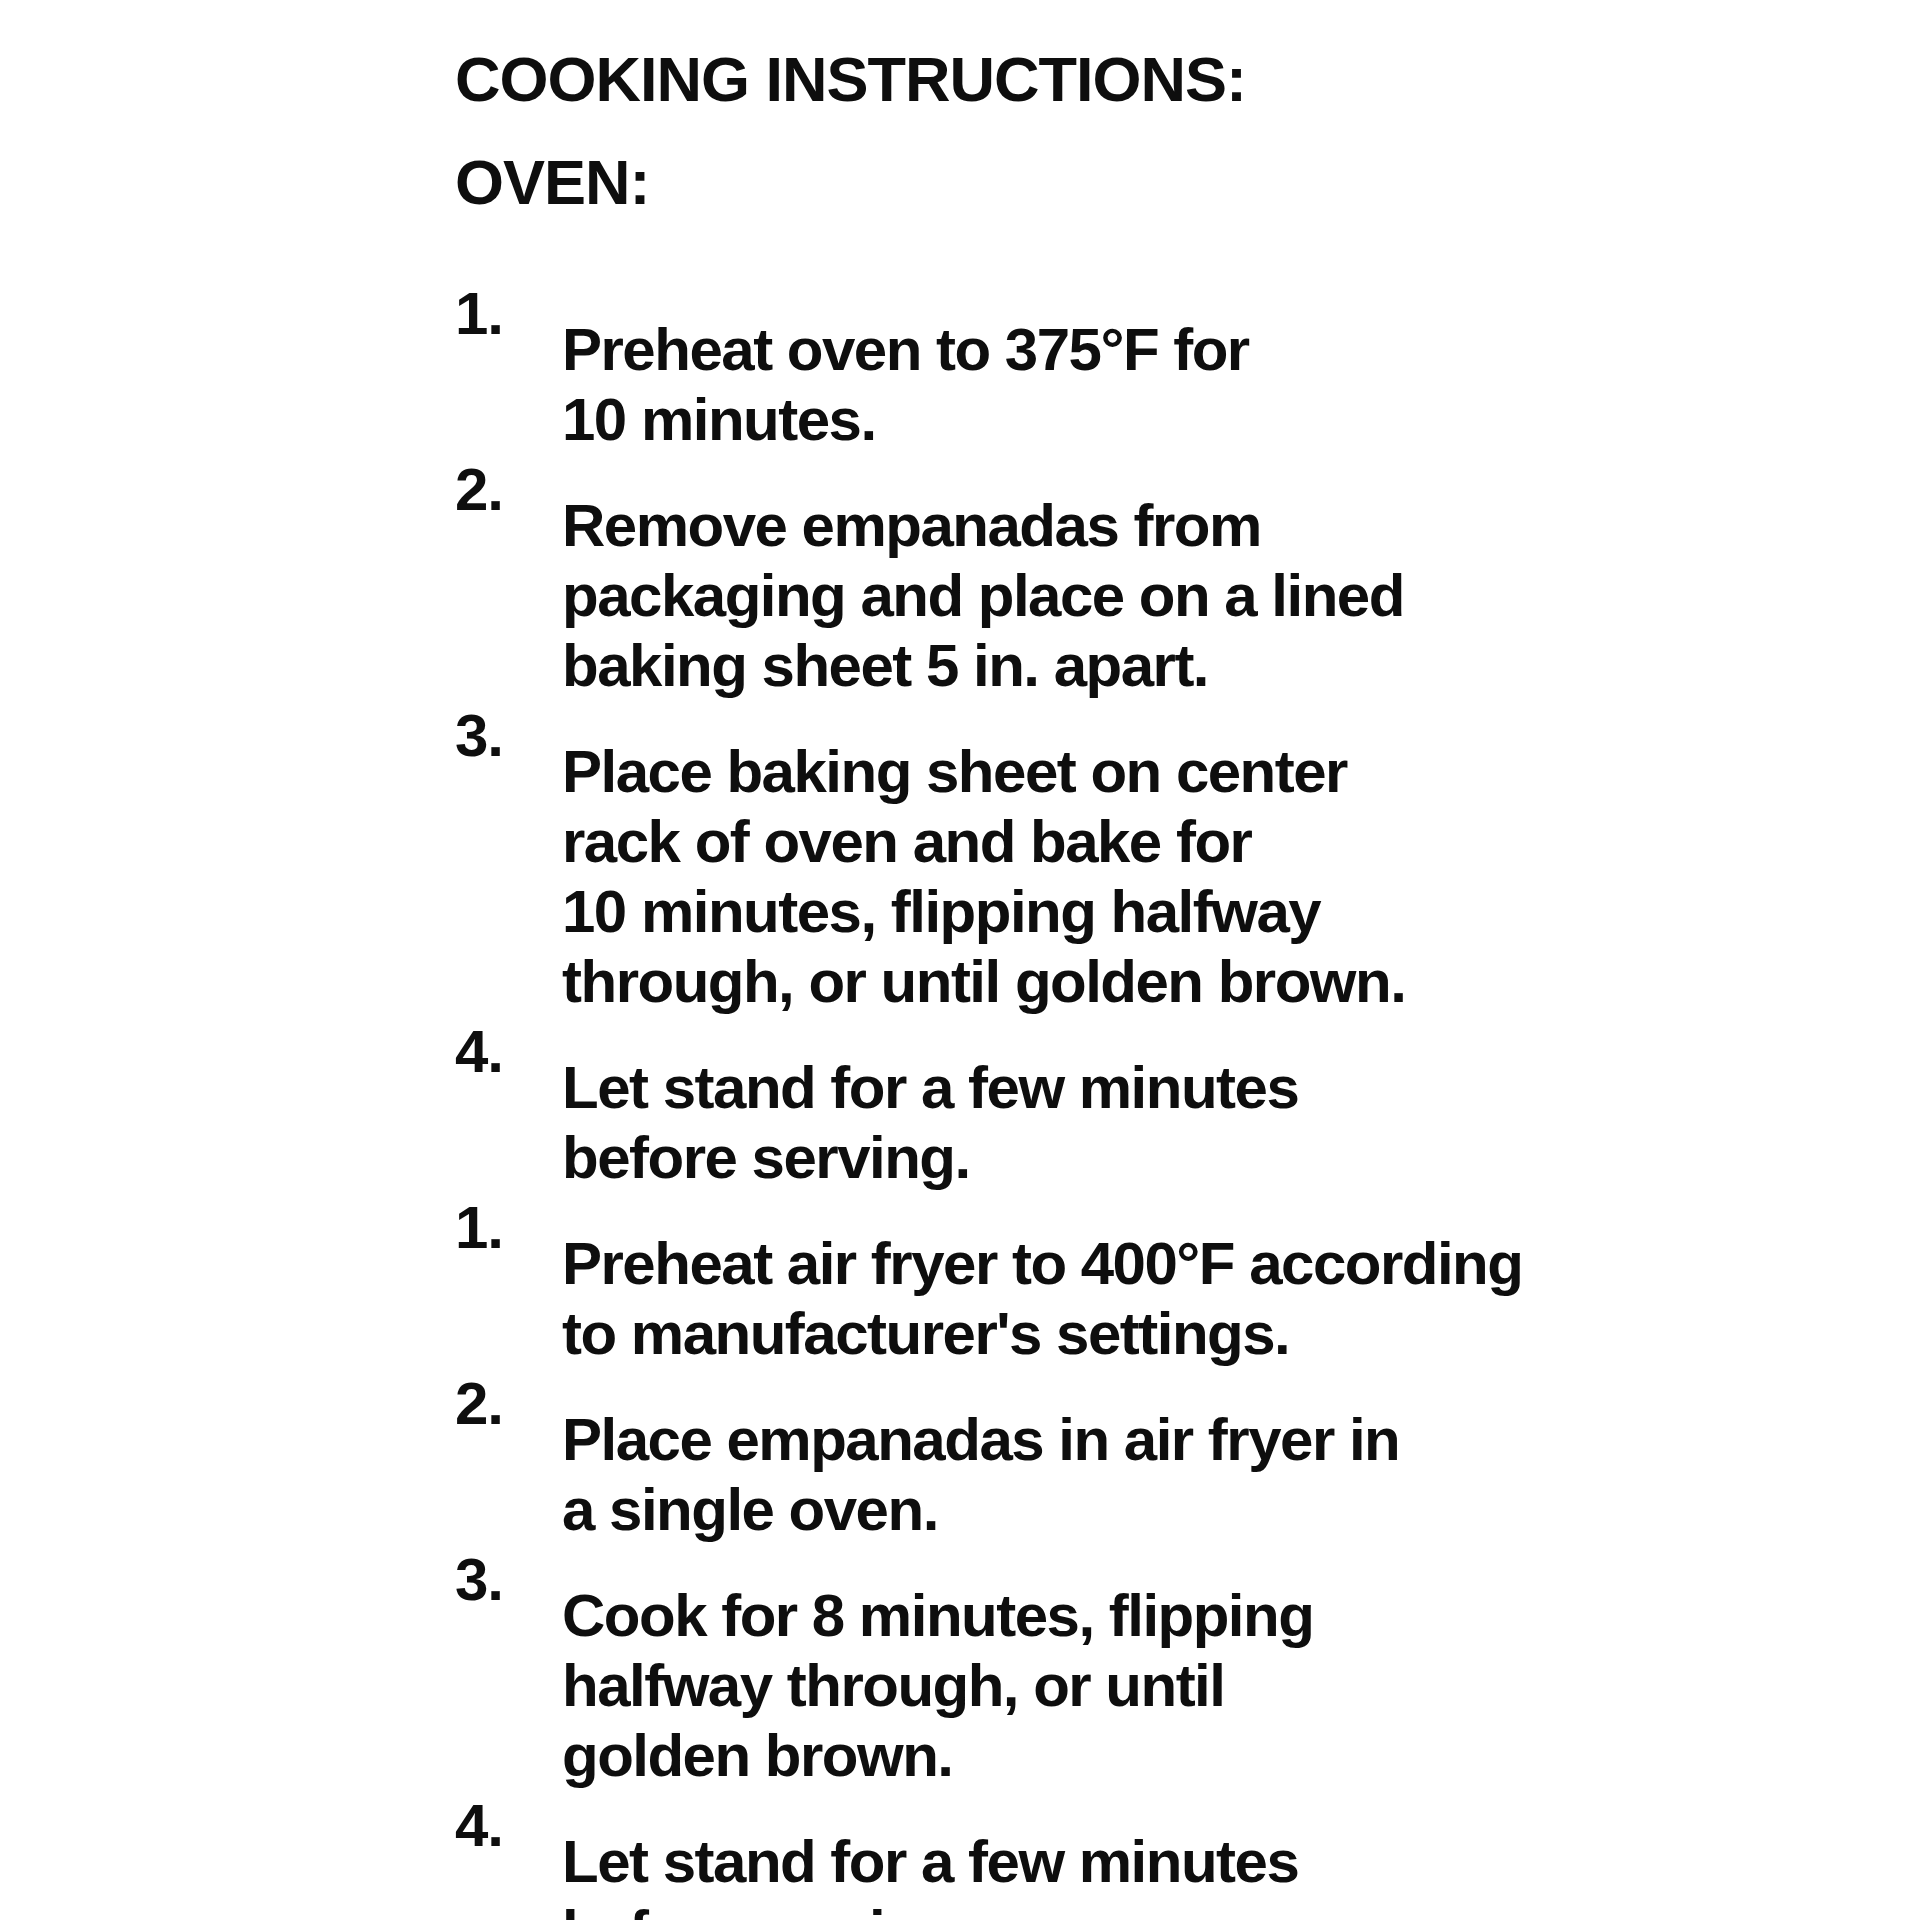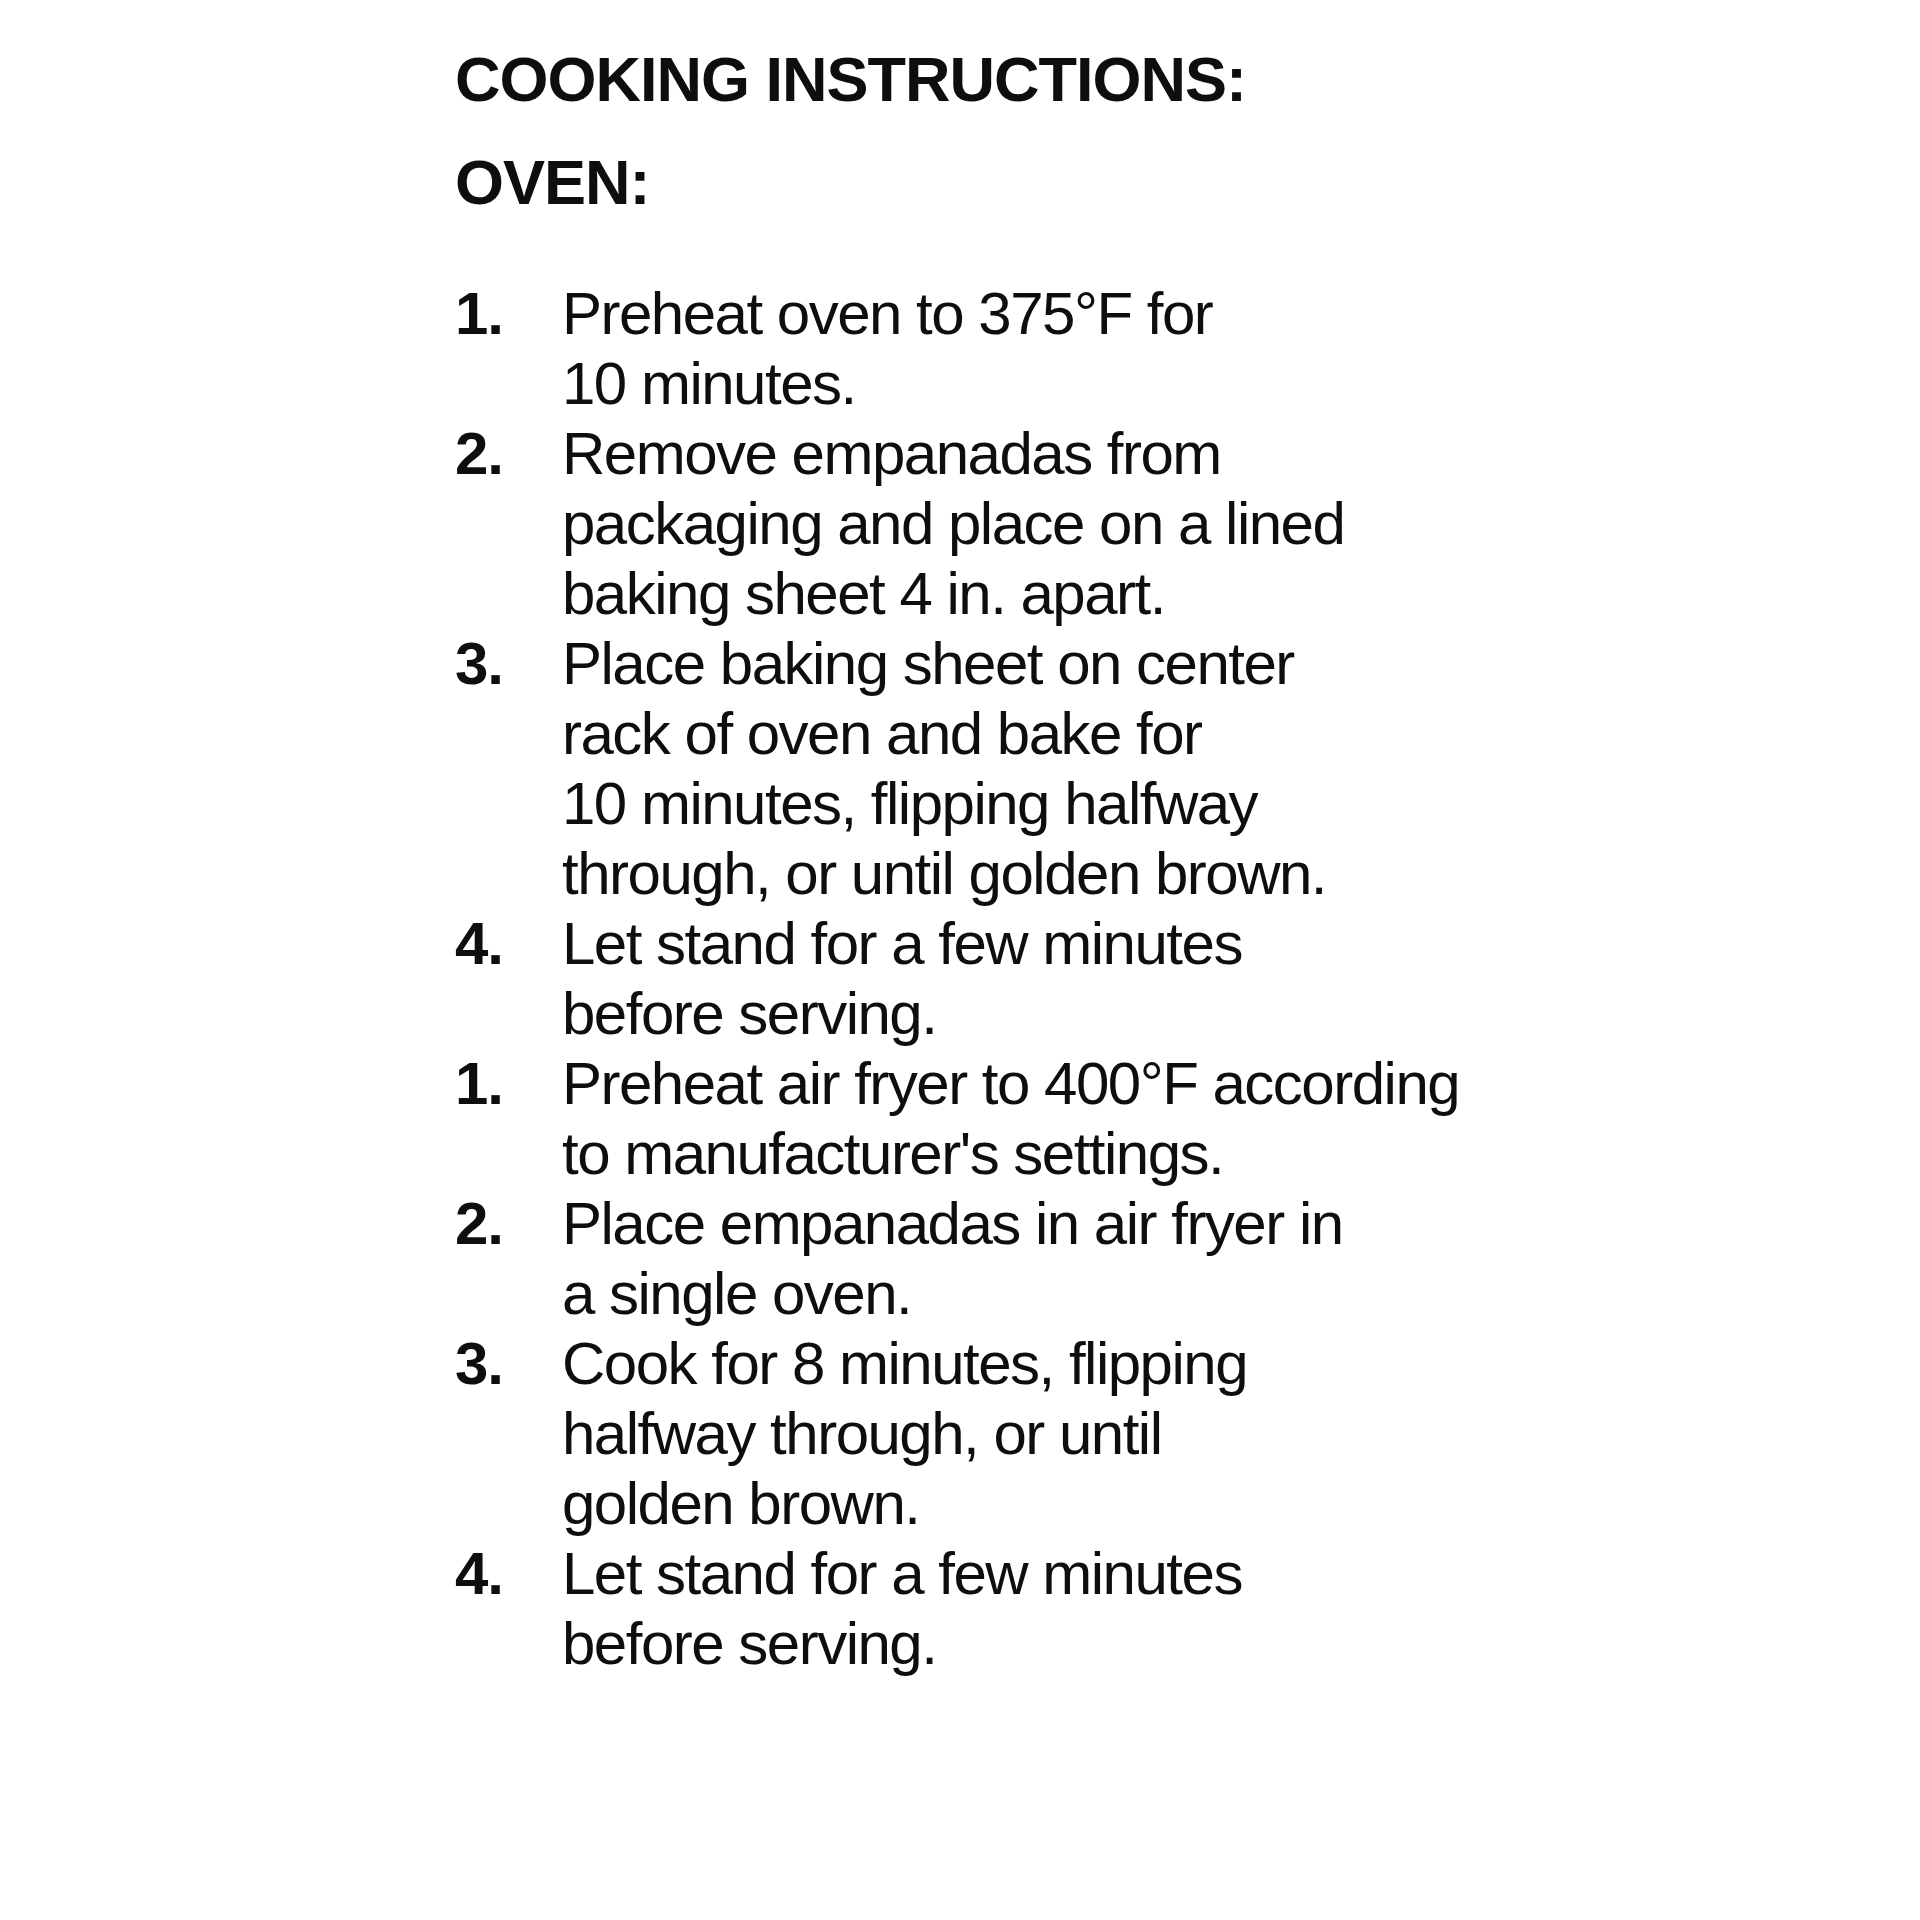--- a/index.html
+++ b/index.html
@@ -46,24 +46,25 @@
     align-items: start;
   }
   .step-num {
     font-size: 60px;
     font-weight: 700;
     line-height: 70px;
     letter-spacing: -1px;
   }
   .step-text {
     font-size: 60px;
-    font-weight: 400;
+    font-weight: 700;
     line-height: 70px;
     letter-spacing: -1.5px;
     white-space: pre;
+    margin-top: 36px;
   }
 </style>
 </head>
 <body>
 
 <main class="doc">
 
   <h1 class="title">COOKING INSTRUCTIONS:</h1>
 
   <section class="section oven">
@@ -71,21 +72,21 @@
     <ol class="steps">
       <li>
         <span class="step-num">1.</span>
         <span class="step-text">Preheat oven to 375°F for
 10 minutes.</span>
       </li>
       <li>
         <span class="step-num">2.</span>
         <span class="step-text">Remove empanadas from
 packaging and place on a lined
-baking sheet 4 in. apart.</span>
+baking sheet 5 in. apart.</span>
       </li>
       <li>
         <span class="step-num">3.</span>
         <span class="step-text">Place baking sheet on center
 rack of oven and bake for
 10 minutes, flipping halfway
 through, or until golden brown.</span>
       </li>
       <li>
         <span class="step-num">4.</span>

